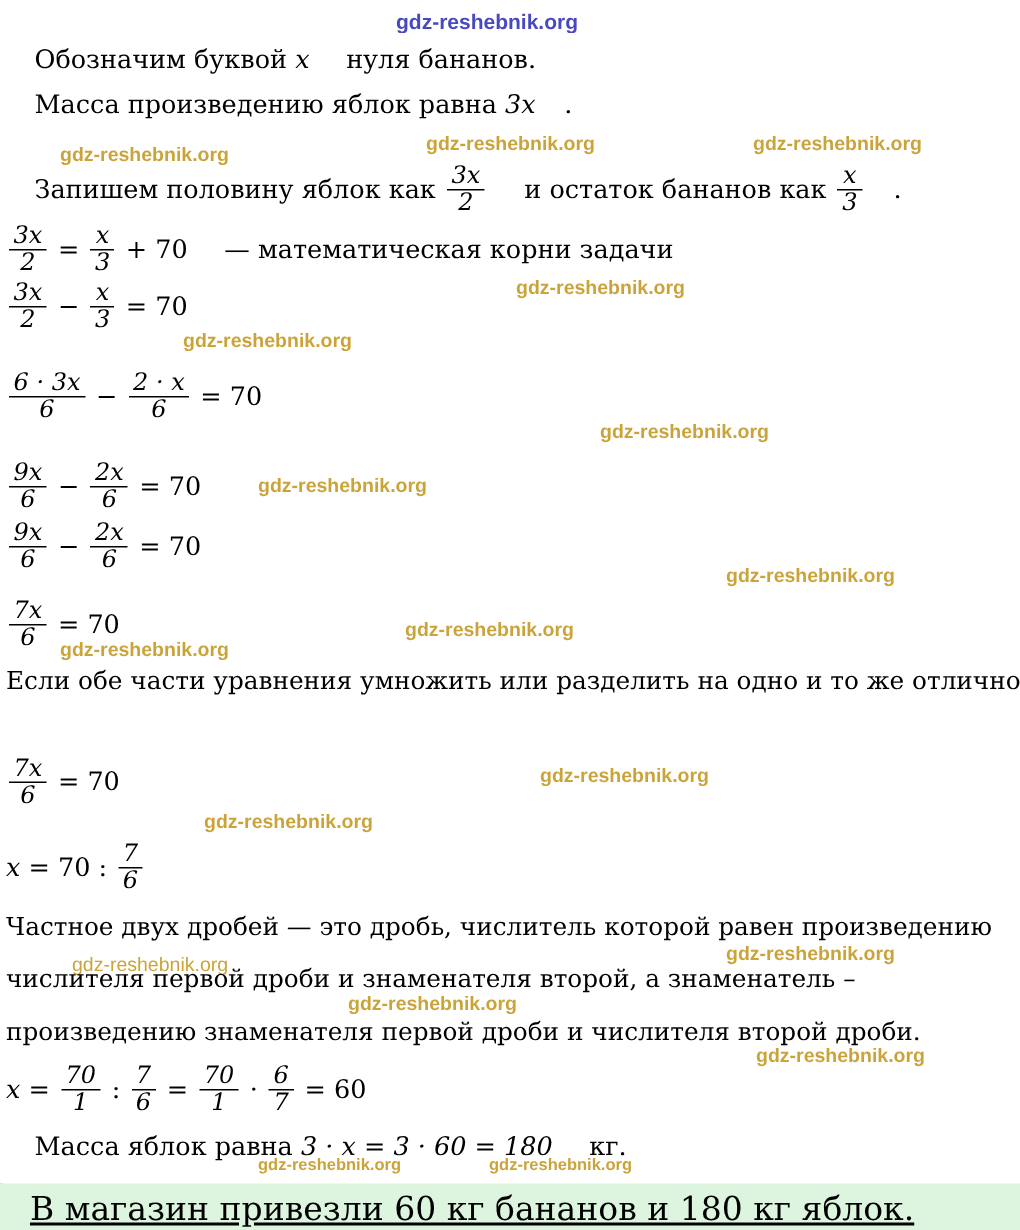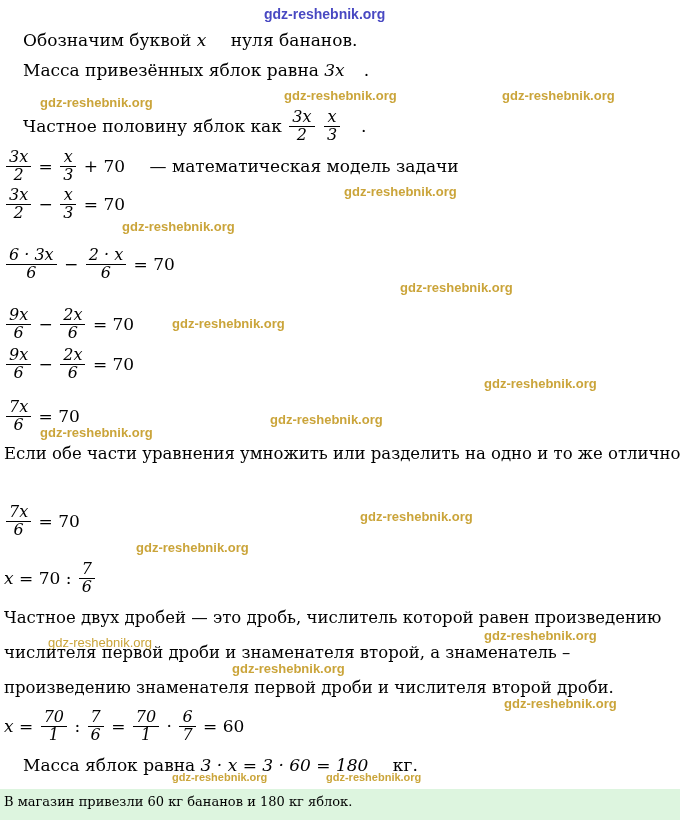--- a/index.html
+++ b/index.html
@@ -72,25 +72,26 @@
     position: absolute;
     left: 0;
     top: 789px;
     width: 680px;
     height: 31px;
     background: #ddf5df;
     box-sizing: border-box;
   }
   .answer .atext {
     position: absolute;
-    left: 4px;
+    left: 20px;
     top: 5px;
     font-family: "DejaVu Serif", serif;
-    font-size: 13px;
-    white-space: nowrap;
+    font-size: 22px;
+    white-space: nowrap;
+    text-decoration: underline;
   }
   .sideline {
     position: absolute;
     left: 0;
     top: 0;
     width: 2px;
     height: 820px;
     background: #7fc98a;
   }
   .txt {
@@ -126,48 +127,49 @@
   <div class="wm" style="left:172px;top:771px;font-size:11px;">gdz-reshebnik.org</div>
   <div class="wm" style="left:326px;top:771px;font-size:11px;">gdz-reshebnik.org</div>
 
   <div class="mathline" style="left:4px;top:30px;">
     <span class="txt">Обозначим буквой</span>
     <span>x</span>
     <span class="txt">нуля бананов.</span>
   </div>
 
   <div class="mathline" style="left:4px;top:60px;">
-    <span class="txt">Масса привезённых яблок равна</span>
+    <span class="txt">Масса произведению яблок равна</span>
     <span>3x</span><span class="txt">.</span>
   </div>
 
   <div class="mathline" style="left:4px;top:110px;">
-    <span class="txt">Частное половину яблок как</span>
+    <span class="txt">Запишем половину яблок как</span>
     <span class="frac">
       <span class="num">3x</span>
       <span class="den">2</span>
     </span>
+    <span class="txt">и остаток бананов как</span>
     <span class="frac">
       <span class="num">x</span>
       <span class="den">3</span>
     </span><span class="txt">.</span>
   </div>
 
   <div class="mathline" style="left:4px;top:150px;">
     <span class="frac">
       <span class="num">3x</span>
       <span class="den">2</span>
     </span>
     <span class="up">=</span>
     <span class="frac">
       <span class="num">x</span>
       <span class="den">3</span>
     </span>
     <span class="up">+ 70</span>
-    <span class="txt">— математическая модель задачи</span>
+    <span class="txt">— математическая корни задачи</span>
   </div>
 
   <div class="mathline" style="left:4px;top:188px;">
     <span class="frac">
       <span class="num">3x</span>
       <span class="den">2</span>
     </span>
     <span class="up">−</span>
     <span class="frac">
       <span class="num">x</span>

